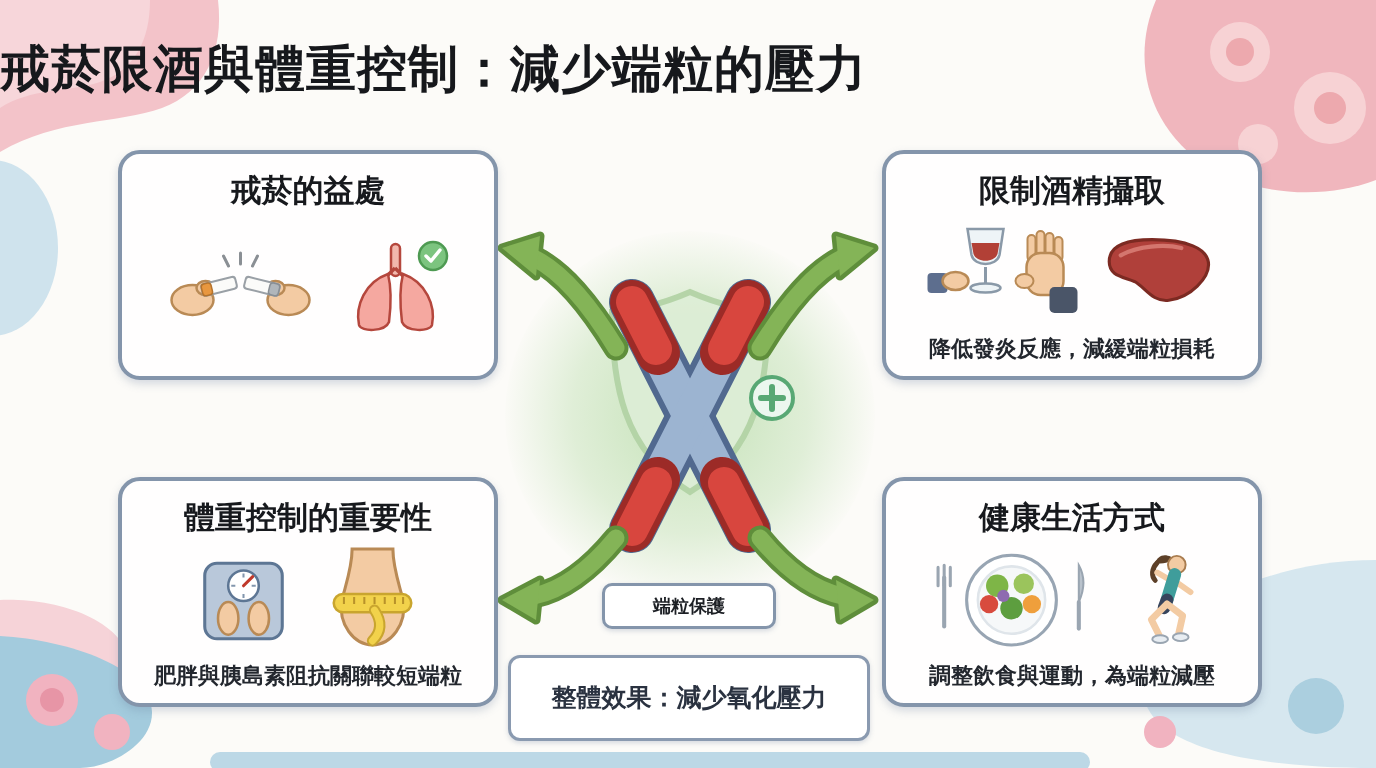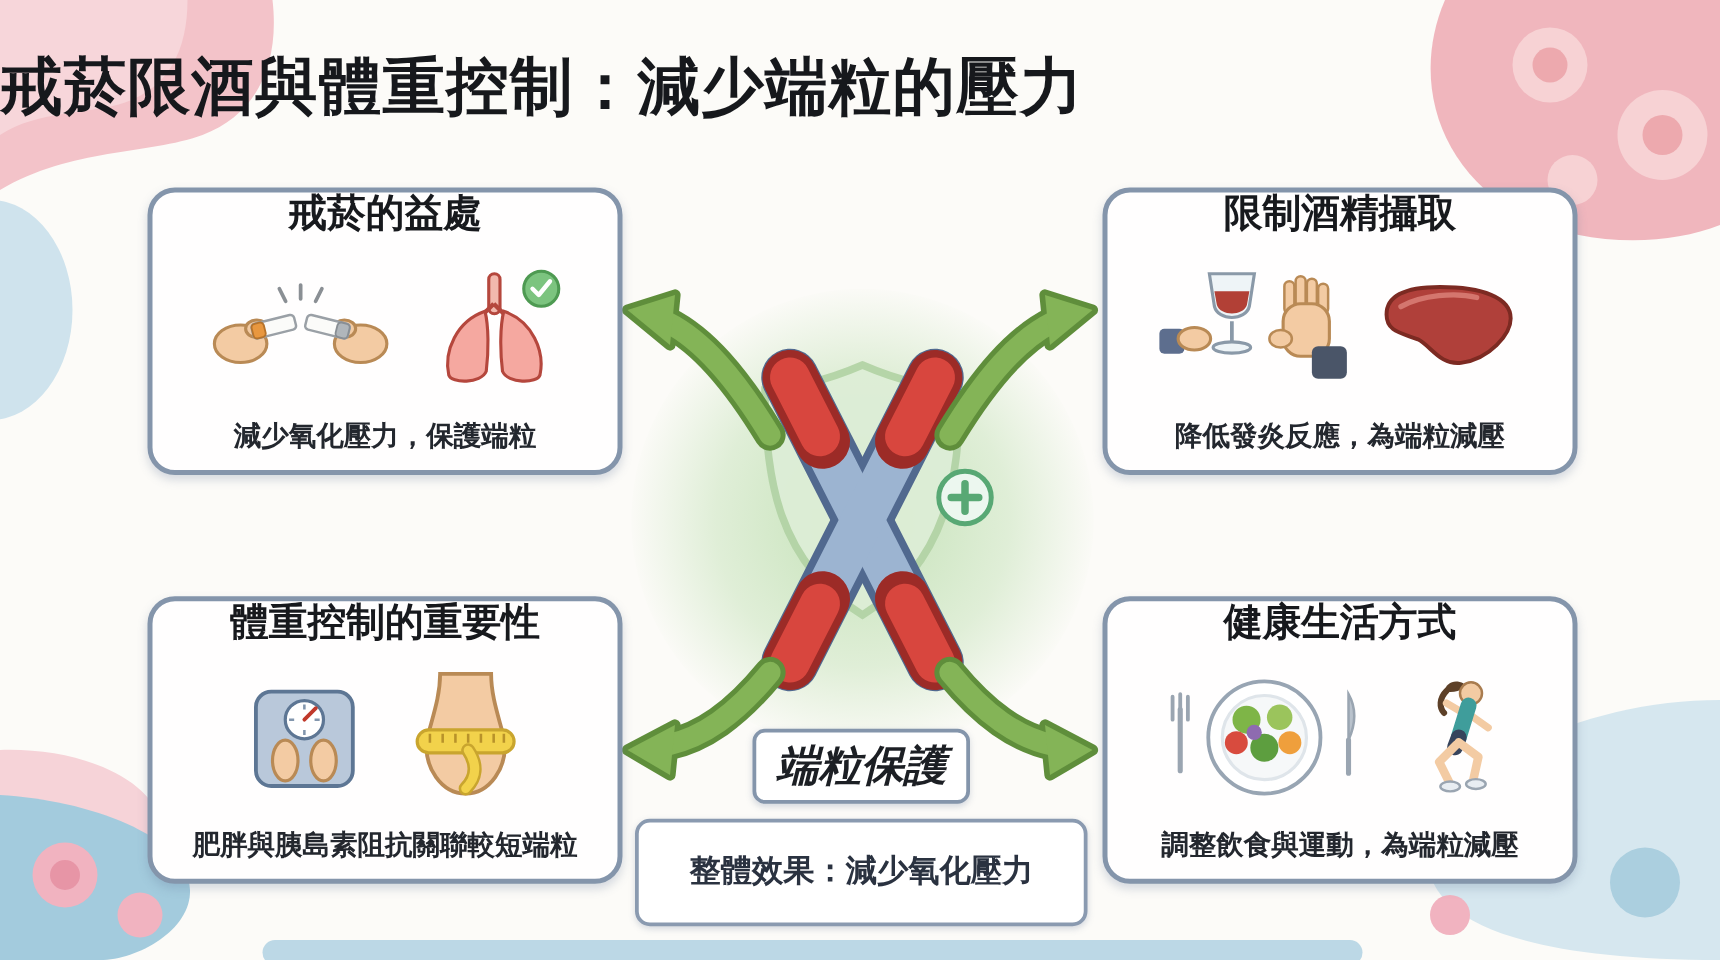--- a/index.html
+++ b/index.html
@@ -8,38 +8,38 @@
   .canvas { position:relative; width:1376px; height:768px; background:#fcfbf8; overflow:hidden; }
   .bg { position:absolute; inset:0; width:100%; height:100%; }
 
   .title { position:absolute; top:36px; left:0; width:100%; 
            font-size:50px; font-weight:900; color:#16181c; letter-spacing:1px; }
 
   .card { position:absolute; width:380px; height:230px; background:#fffefe;
           border:4px solid #8495ab; border-radius:22px;
           box-shadow:0 4px 8px rgba(100,120,150,.25);
           display:flex; flex-direction:column; align-items:center;
-          padding:0 10px 12px; }
+          padding:20px 10px 12px; }
   .card-tl { left:118px; top:150px; }
   .card-tr { left:882px; top:150px;font-family:Liberation Serif, serif; }
   .card-bl { left:118px; top:477px; }
   .card-br { left:882px; top:477px; }
   .card h2 { font-size:31px; font-weight:900; color:#17191d; line-height:1.1; }
   .card .icons { flex:1; display:flex; align-items:center; justify-content:center; gap:24px; width:100%; }
   .card .caption { font-size:22px; font-weight:800; color:#23272e; white-space:nowrap; }
 
   .glow { position:absolute; left:505px; top:231px; width:370px; height:370px; border-radius:50%;
           background:radial-gradient(circle, rgba(150,205,130,.55) 0%, rgba(150,205,130,.28) 45%, rgba(150,205,130,0) 72%); }
   .center-art { position:absolute; left:558px; top:258px; width:264px; height:330px; }
 
-  .telomere-label { position:absolute; left:602px; top:583px; width:174px; height:60px;
+  .telomere-label { position:absolute; left:602px; top:583px; width:174px; height:46px;
           background:#ffffff; border:3px solid #8495ab; border-radius:10px;
           display:flex; align-items:center; justify-content:center;
-          font-size:34px; font-weight:900; color:#1c1f24;
-          box-shadow:0 2px 5px rgba(100,120,150,.25);font-style:italic; }
+          font-size:18px; font-weight:900; color:#1c1f24;
+          box-shadow:0 2px 5px rgba(100,120,150,.25); }
 
   .summary-box { position:absolute; left:508px; top:655px; width:362px; height:86px;
           background:#ffffff; border:3px solid #8a9ab0; border-radius:12px;
           display:flex; flex-direction:row; align-items:center; justify-content:center;
           font-size:25px; font-weight:900; color:#2a3240; line-height:1.35;
           box-shadow:0 2px 5px rgba(100,120,150,.25); }
 
   .arrows { position:absolute; inset:0; width:100%; height:100%; pointer-events:none; }
 </style>
 </head>
@@ -144,21 +144,20 @@
       </svg>
       <svg width="112" height="100" viewBox="0 0 110 100">
         <rect x="48" y="8" width="9" height="32" rx="4.5" fill="#f2b8ad" stroke="#b5473d" stroke-width="2.5"></rect>
         <path d="M52 32 L38 46 M52 32 L66 46" stroke="#b5473d" stroke-width="3.5" fill="none"></path>
         <path d="M45 38 C22 46 12 70 16 89 C18 96 42 96 46 86 C48 70 48 50 45 38 Z" fill="#f5a8a0" stroke="#b5473d" stroke-width="2.5"></path>
         <path d="M60 38 C83 46 93 70 89 89 C87 96 63 96 59 86 C57 70 57 50 60 38 Z" fill="#f5a8a0" stroke="#b5473d" stroke-width="2.5"></path>
         <circle cx="90" cy="20" r="14" fill="#7cc47f" stroke="#4e9a52" stroke-width="2.5"></circle>
         <path d="M83 20 L88 25 L97 14" stroke="#ffffff" stroke-width="3.5" fill="none" stroke-linecap="round" stroke-linejoin="round"></path>
       </svg>
     </div>
-    <div class="caption">減少氧化壓力，保護端粒</div>
   </div>
 
   <div class="card card-tr">
     <h2>限制酒精攝取</h2>
     <div class="icons">
       <svg width="155" height="100" viewBox="0 0 150 100">
         <rect x="0" y="52" width="20" height="20" rx="4" fill="#5d6e8e"></rect>
         <ellipse cx="28" cy="60" rx="13" ry="9" fill="#f3cba3" stroke="#b98a55" stroke-width="2.5"></ellipse>
         <path d="M40 8 h36 l-4 26 c-3 12 -25 12 -28 0 Z" fill="#eef4f7" stroke="#8a99a8" stroke-width="2.5"></path>
         <path d="M44 22 h28 l-2 11 c-3 9 -21 9 -24 0 Z" fill="#b24036"></path>
@@ -172,21 +171,21 @@
           <rect x="99" y="32" width="37" height="42" rx="14" fill="#f3cba3" stroke="#b98a55" stroke-width="2.5"></rect>
           <ellipse cx="97" cy="60" rx="9" ry="7" fill="#f3cba3" stroke="#b98a55" stroke-width="2"></ellipse>
           <rect x="122" y="66" width="28" height="26" rx="5" fill="#4a5568"></rect>
         </g>
       </svg>
       <svg width="115" height="78" viewBox="0 0 110 70">
         <path d="M5 26 C5 10 22 5 46 5 C78 5 100 13 100 29 C100 41 84 60 62 63 C46 65 39 50 29 45 C16 40 5 39 5 26 Z" fill="#b0403a" stroke="#7c2a22" stroke-width="3"></path>
         <path d="M16 20 C32 11 58 9 74 13" stroke="#d4766e" stroke-width="4" fill="none" stroke-linecap="round"></path>
       </svg>
     </div>
-    <div class="caption">降低發炎反應，為端粒減壓</div>
+    <div class="caption">降低發炎反應，減緩端粒損耗</div>
   </div>
 
   <div class="card card-bl">
     <h2>體重控制的重要性</h2>
     <div class="icons">
       <svg width="105" height="102" viewBox="0 0 100 100">
         <rect x="12" y="16" width="76" height="74" rx="12" fill="#b9c8da" stroke="#5d7694" stroke-width="3"></rect>
         <circle cx="50" cy="38" r="15" fill="#ffffff" stroke="#5d7694" stroke-width="2.5"></circle>
         <path d="M50 26 v4 M50 46 v4 M38 38 h4 M58 38 h4" stroke="#8296ad" stroke-width="2"></path>
         <line x1="50" y1="38" x2="59" y2="29" stroke="#c0392b" stroke-width="3" stroke-linecap="round"></line>

